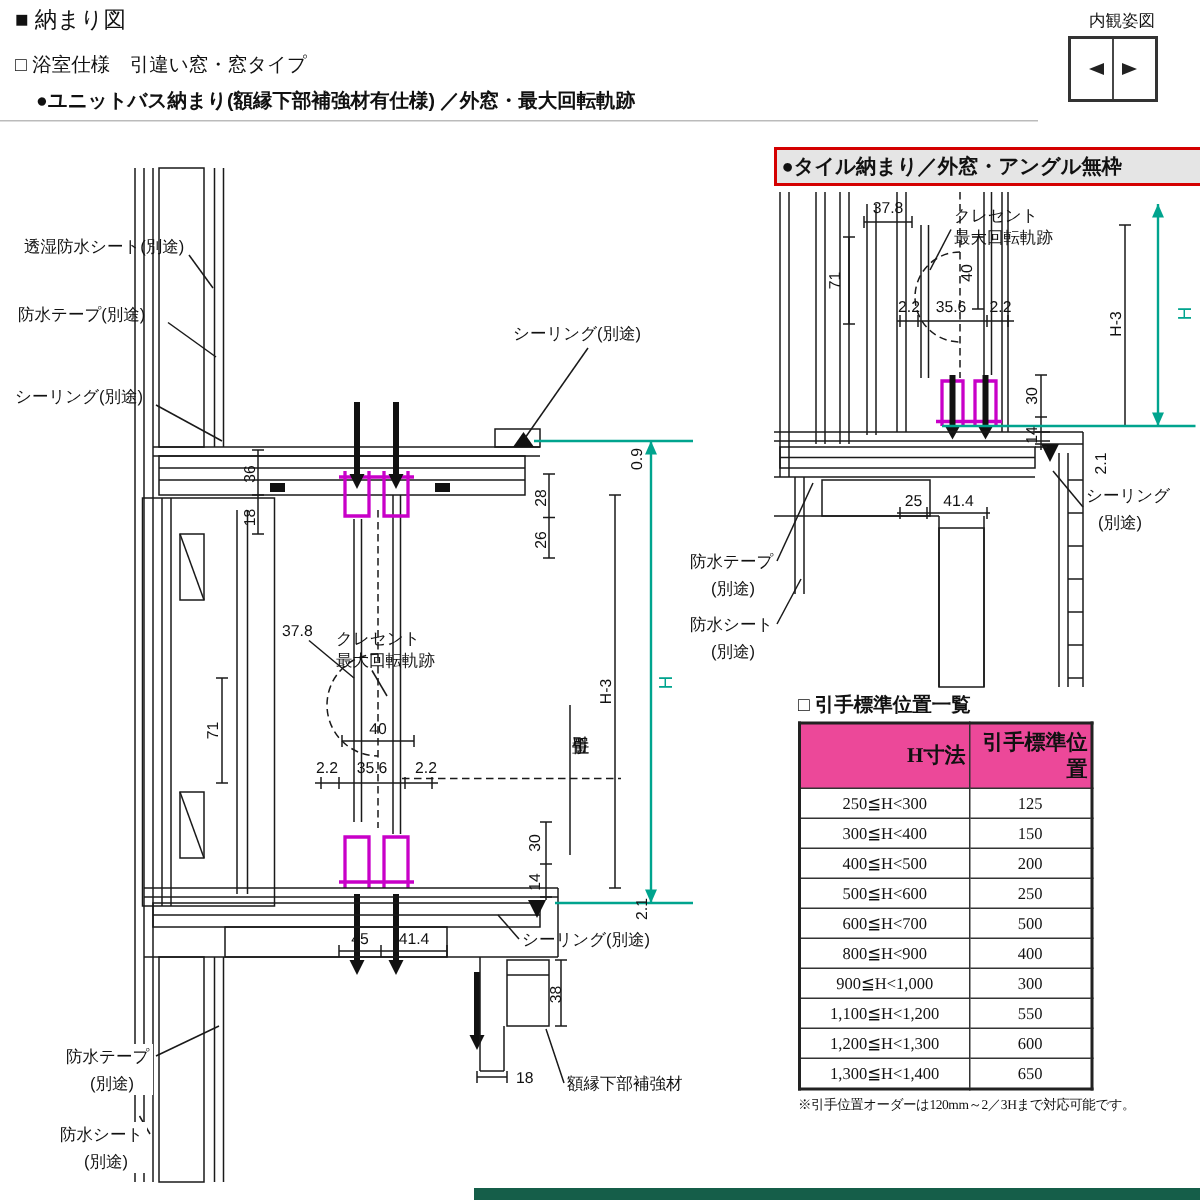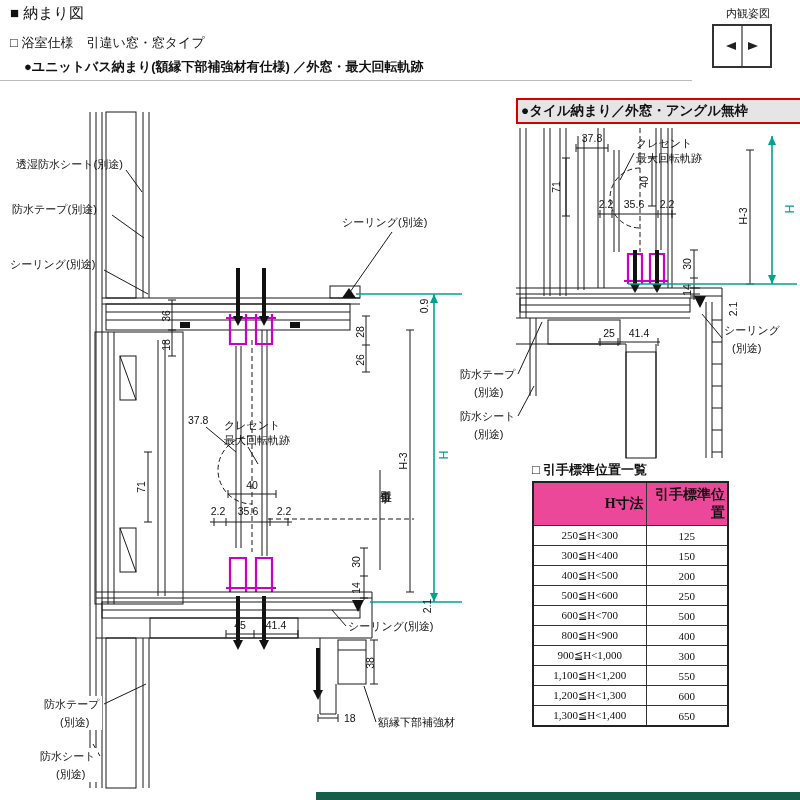--- a/index.html
+++ b/index.html
@@ -437,15 +437,16 @@
       <tr>
           <td>1,200≦H&lt;1,300</td>
           <td>600</td>
         </tr>
       <tr>
           <td>1,300≦H&lt;1,400</td>
           <td>650</td>
         </tr>
     </tbody>
   </table>
+  <div class="tbl-note">※引手位置オーダーは120mm～2／3Hまで対応可能です。</div>
 </div>
 
 <div class="abs footer-bar"></div>
 
 </body></html>

